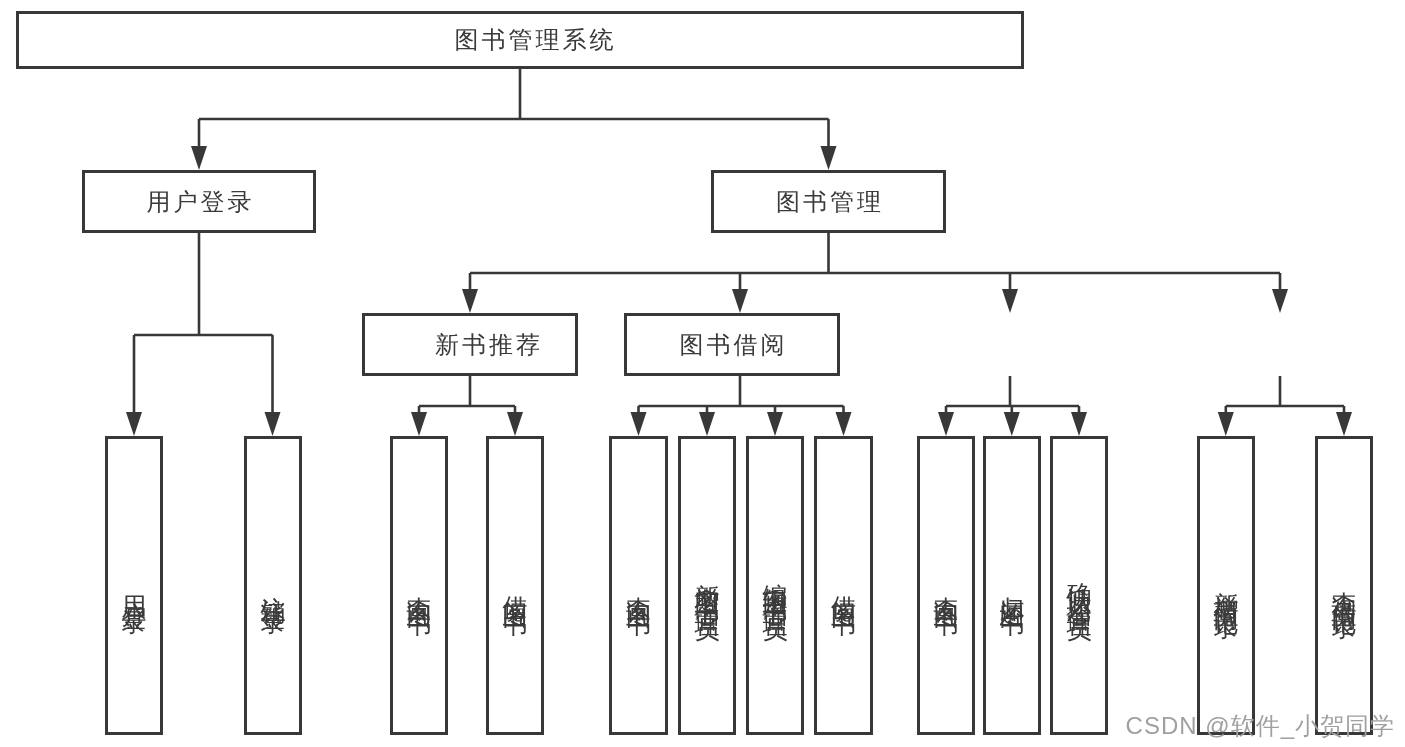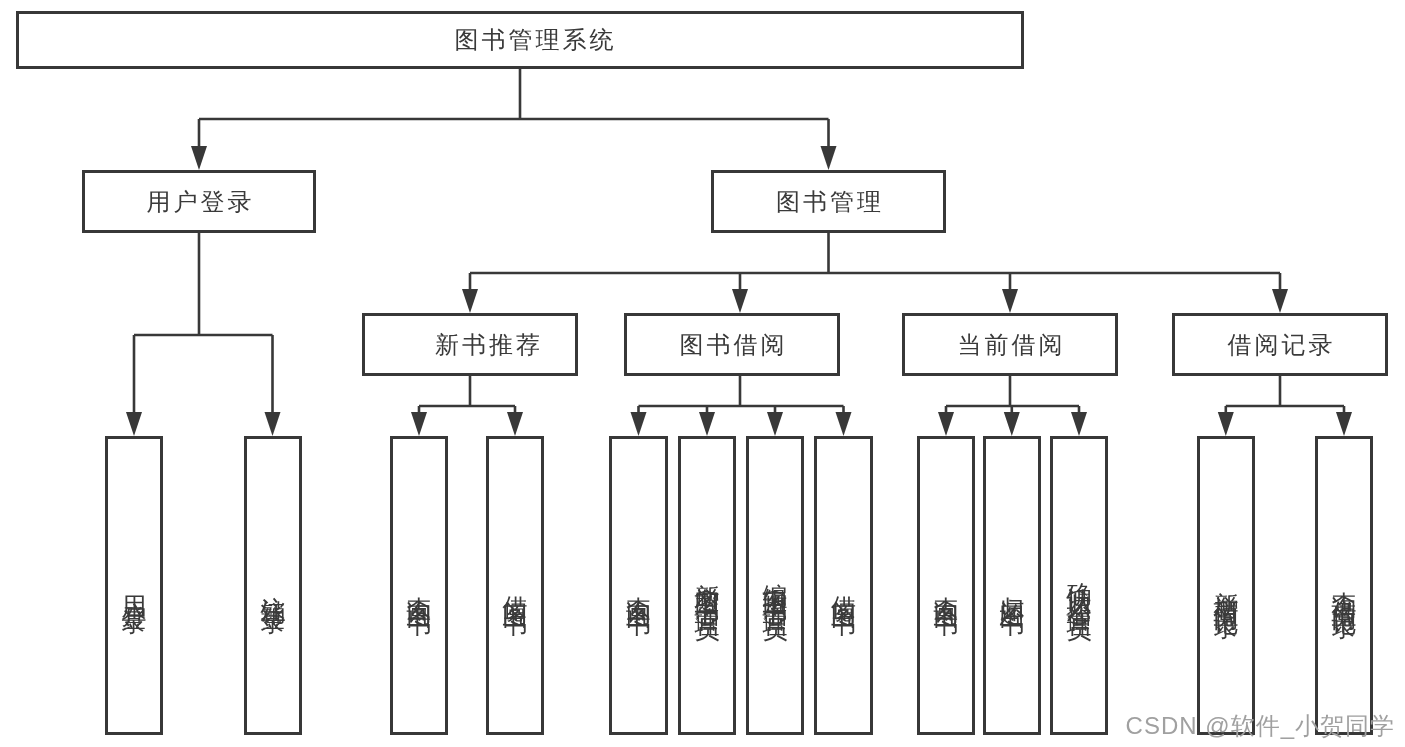--- a/index.html
+++ b/index.html
@@ -133,26 +133,20 @@
   <div class="box hbox" style="left:711px; top:170px; width:235px; height:63px;font-family:Liberation Serif, serif;">
     <span>图书管理</span>
   </div>
 
   <div class="box hbox" style="left:362px; top:313px; width:216px; height:63px;padding-left:35px;">
     <span>新书推荐</span>
   </div>
   <div class="box hbox" style="left:624px; top:313px; width:216px; height:63px;">
     <span>图书借阅</span>
   </div>
-  <div class="box hbox" style="left:902px; top:313px; width:216px; height:63px;">
-    <span>当前借阅</span>
-  </div>
-  <div class="box hbox" style="left:1172px; top:313px; width:216px; height:63px;">
-    <span>借阅记录</span>
-  </div>
 
   <div class="box vbox" style="left:105px; top:436px; width:58px; height:299px;">
     <span>用户登录</span>
   </div>
   <div class="box vbox" style="left:244px; top:436px; width:58px; height:299px;">
     <span>注销登录</span>
   </div>
 
   <div class="box vbox" style="left:390px; top:436px; width:58px; height:299px;">
     <span>查询图书</span>

